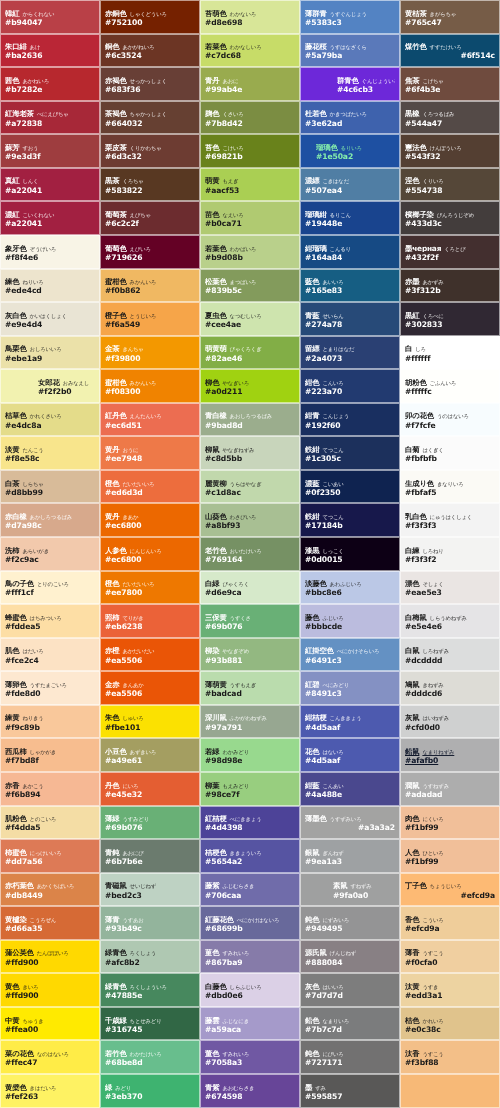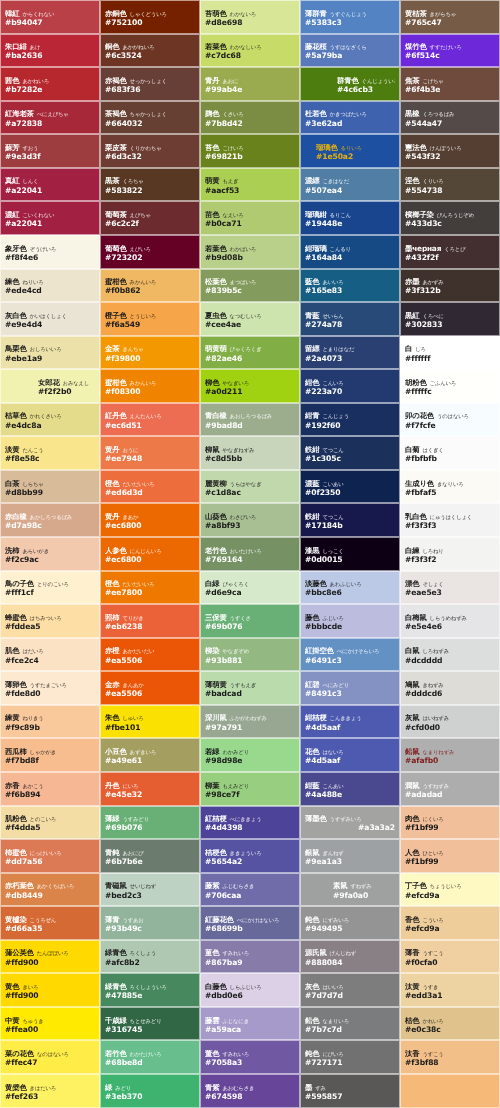--- a/index.html
+++ b/index.html
@@ -113,21 +113,21 @@
       </div>
       <div class="hex">#c7dc68</div>
     </div>
     <div class="cell" style="background: rgb(90, 121, 186); color: rgb(255, 255, 255);">
       <div class="nameline">
         <span class="kanji">藤花桜</span>
         <span class="kana">うすはなざくら</span>
       </div>
       <div class="hex">#5a79ba</div>
     </div>
-    <div class="cell" style="background: #6d28d9; color: rgb(255, 255, 255);">
+    <div class="cell" style="background: #0c4a6e; color: rgb(255, 255, 255); text-align: right;">
       <div class="nameline">
         <span class="kanji">煤竹色</span>
         <span class="kana">すすたけいろ</span>
       </div>
       <div class="hex">#6f514c</div>
     </div>
     <div class="cell" style="background: rgb(183, 40, 46); color: rgb(255, 255, 255);">
       <div class="nameline">
         <span class="kanji">茜色</span>
         <span class="kana">あかねいろ</span>
@@ -141,21 +141,21 @@
       </div>
       <div class="hex">#683f36</div>
     </div>
     <div class="cell" style="background: rgb(153, 171, 78); color: rgb(255, 255, 255);">
       <div class="nameline">
         <span class="kanji">青丹</span>
         <span class="kana">あおに</span>
       </div>
       <div class="hex">#99ab4e</div>
     </div>
-    <div class="cell" style="background: #4d7c0f; color: rgb(255, 255, 255); padding-left: 36px;">
+    <div class="cell" style="background: #6d28d9; color: rgb(255, 255, 255); padding-left: 36px;">
       <div class="nameline">
         <span class="kanji">群青色</span>
         <span class="kana">ぐんじょういろ</span>
       </div>
       <div class="hex">#4c6cb3</div>
     </div>
     <div class="cell" style="background: rgb(111, 75, 62); color: rgb(255, 255, 255);">
       <div class="nameline">
         <span class="kanji">焦茶</span>
         <span class="kana">こげちゃ</span>
@@ -211,21 +211,21 @@
       </div>
       <div class="hex">#6d3c32</div>
     </div>
     <div class="cell" style="background: rgb(105, 130, 27); color: rgb(255, 255, 255);">
       <div class="nameline">
         <span class="kanji">苔色</span>
         <span class="kana">こけいろ</span>
       </div>
       <div class="hex">#69821b</div>
     </div>
-    <div class="cell" style="background: rgb(30, 80, 162); color: #eab308; padding-left: 15px;">
+    <div class="cell" style="background: rgb(30, 80, 162); color: #86efac; padding-left: 15px;">
       <div class="nameline">
         <span class="kanji">瑠璃色</span>
         <span class="kana">るりいろ</span>
       </div>
       <div class="hex">#1e50a2</div>
     </div>
     <div class="cell" style="background: rgb(84, 63, 50); color: rgb(255, 255, 255);">
       <div class="nameline">
         <span class="kanji">憲法色</span>
         <span class="kana">けんぽういろ</span>
@@ -307,21 +307,21 @@
         <span class="kanji">象牙色</span>
         <span class="kana">ぞうげいろ</span>
       </div>
       <div class="hex">#f8f4e6</div>
     </div>
     <div class="cell" style="background: rgb(100, 1, 37); color: rgb(255, 255, 255);">
       <div class="nameline">
         <span class="kanji">葡萄色</span>
         <span class="kana">えびいろ</span>
       </div>
-      <div class="hex">#723202</div>
+      <div class="hex">#719626</div>
     </div>
     <div class="cell" style="background: rgb(185, 208, 139); color: rgb(26, 26, 26);">
       <div class="nameline">
         <span class="kanji">若葉色</span>
         <span class="kana">わかばいろ</span>
       </div>
       <div class="hex">#b9d08b</div>
     </div>
     <div class="cell" style="background: rgb(22, 74, 132); color: rgb(255, 255, 255);">
       <div class="nameline">
@@ -848,21 +848,21 @@
       </div>
       <div class="hex">#98d98e</div>
     </div>
     <div class="cell" style="background: rgb(77, 90, 175); color: rgb(255, 255, 255);">
       <div class="nameline">
         <span class="kanji">花色</span>
         <span class="kana">はないろ</span>
       </div>
       <div class="hex">#4d5aaf</div>
     </div>
-    <div class="cell" style="background: rgb(175, 175, 176); color: #7f1d1d;">
+    <div class="cell" style="background: rgb(175, 175, 176); color: #0f172a; text-decoration: underline;">
       <div class="nameline">
         <span class="kanji">鉛鼠</span>
         <span class="kana">なまりねずみ</span>
       </div>
       <div class="hex">#afafb0</div>
     </div>
     <div class="cell" style="background: rgb(246, 184, 148); color: rgb(26, 26, 26);">
       <div class="nameline">
         <span class="kanji">赤香</span>
         <span class="kana">あかこう</span>
@@ -988,21 +988,21 @@
       </div>
       <div class="hex">#706caa</div>
     </div>
     <div class="cell" style="background: rgb(159, 160, 160); color: rgb(255, 255, 255); padding-left: 32px;">
       <div class="nameline">
         <span class="kanji">素鼠</span>
         <span class="kana">すねずみ</span>
       </div>
       <div class="hex">#9fa0a0</div>
     </div>
-    <div class="cell" style="background: #fef9c3; color: rgb(26, 26, 26);">
+    <div class="cell" style="background: #fdba74; color: rgb(26, 26, 26); text-align: right;">
       <div class="nameline">
         <span class="kanji">丁子色</span>
         <span class="kana">ちょうじいろ</span>
       </div>
       <div class="hex">#efcd9a</div>
     </div>
     <div class="cell" style="background: rgb(214, 106, 53); color: rgb(255, 255, 255);">
       <div class="nameline">
         <span class="kanji">黄櫨染</span>
         <span class="kana">こうろぜん</span>

